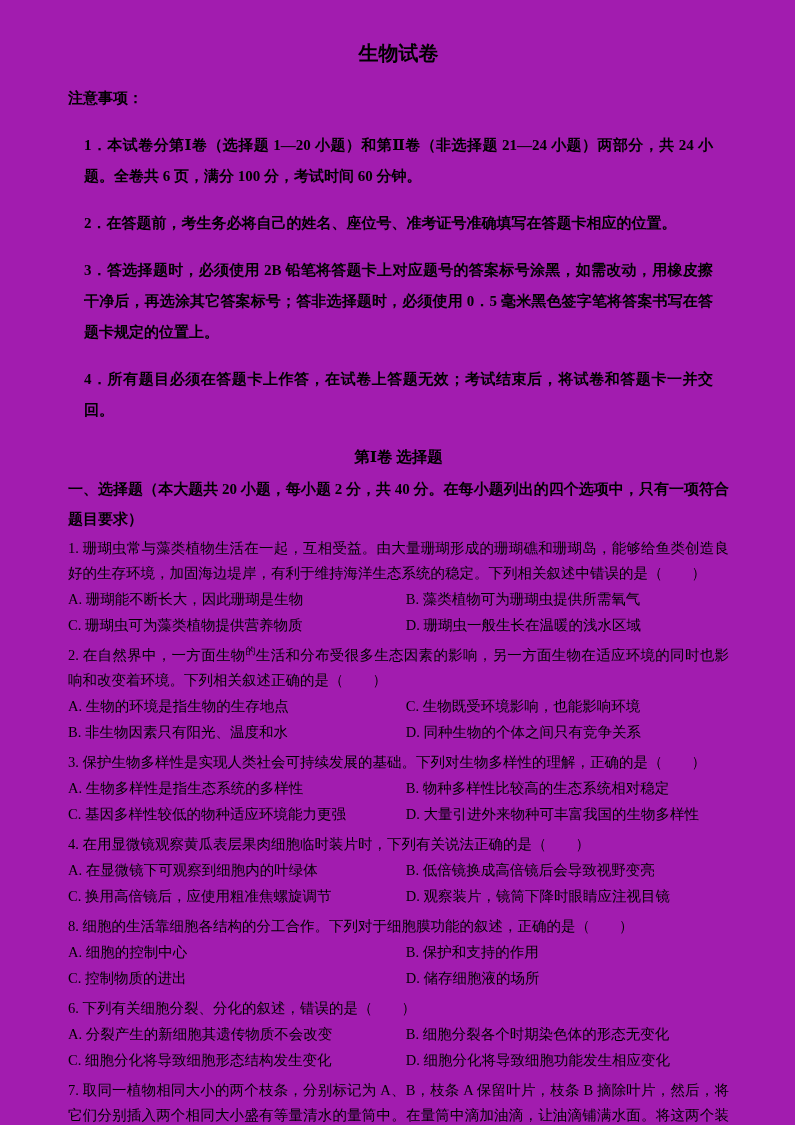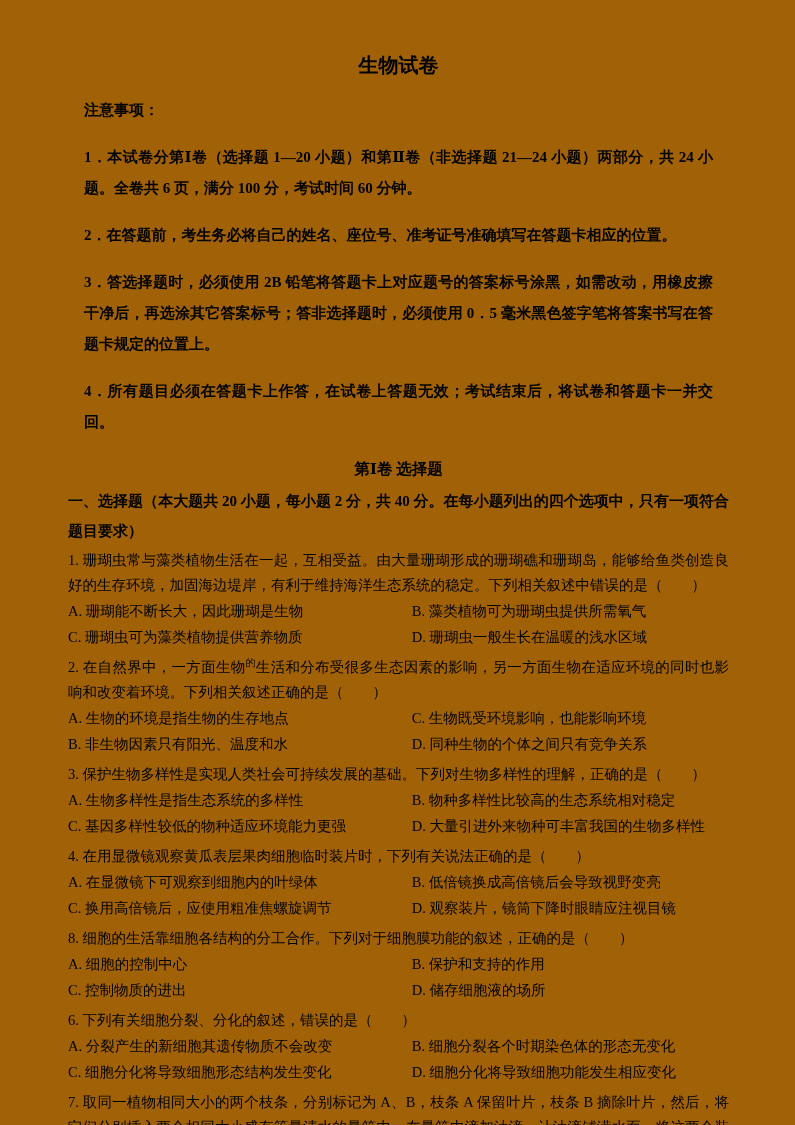--- a/index.html
+++ b/index.html
@@ -7,32 +7,32 @@
     padding: 0;
     background: #ffffff;
     color: #000000;
     font-family: "Liberation Serif", "DejaVu Serif", serif;
   }
   .page {
     position: relative;
     width: 795px;
     height: 1125px;
     box-sizing: border-box;
-    padding: 52px 66px 0 68px;
+    padding: 40px 66px 0 68px;
     overflow: hidden;
-    background: #a16207;
+    background: #a21caf;
   }
   .title {
     margin: 0 0 16px 0;
     text-align: center;
     font-size: 20px;
     font-weight: bold;
   }
   .notice-heading {
-    margin: 16px;
+    margin: 0;
     font-size: 15px;
     font-weight: bold;
     line-height: 31px;
   }
   .notice-item {
     margin: 16px;
     font-size: 15px;
     font-weight: bold;
     line-height: 31px;
     text-align: justify;
@@ -61,21 +61,21 @@
     line-height: 25px;
     text-align: justify;
   }
   .stem sup {
     font-size: 10px;
     line-height: 0;
   }
   .options {
     display: grid;
     grid-template-columns: 49.6% 1fr;
-    column-gap: 16px;
+    column-gap: 10px;
   }
   .opt {
     display: block;
     font-size: 14.5px;
     line-height: 26px;
     white-space: nowrap;
     overflow: hidden;
   }
 </style>
 </head>

